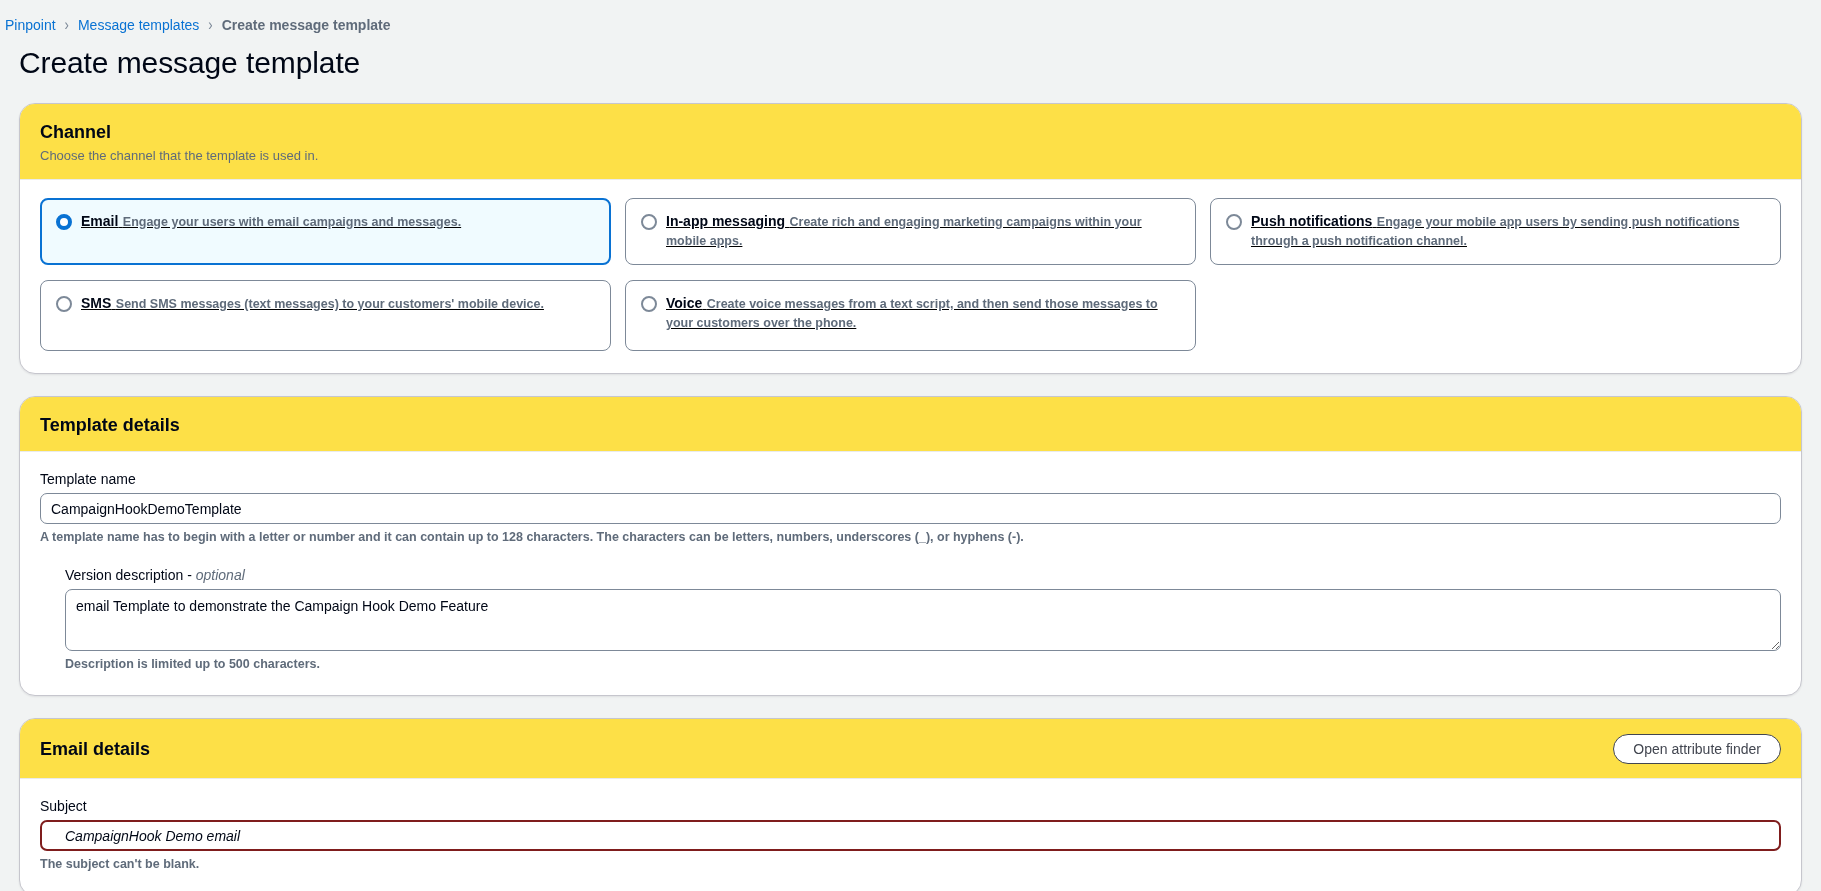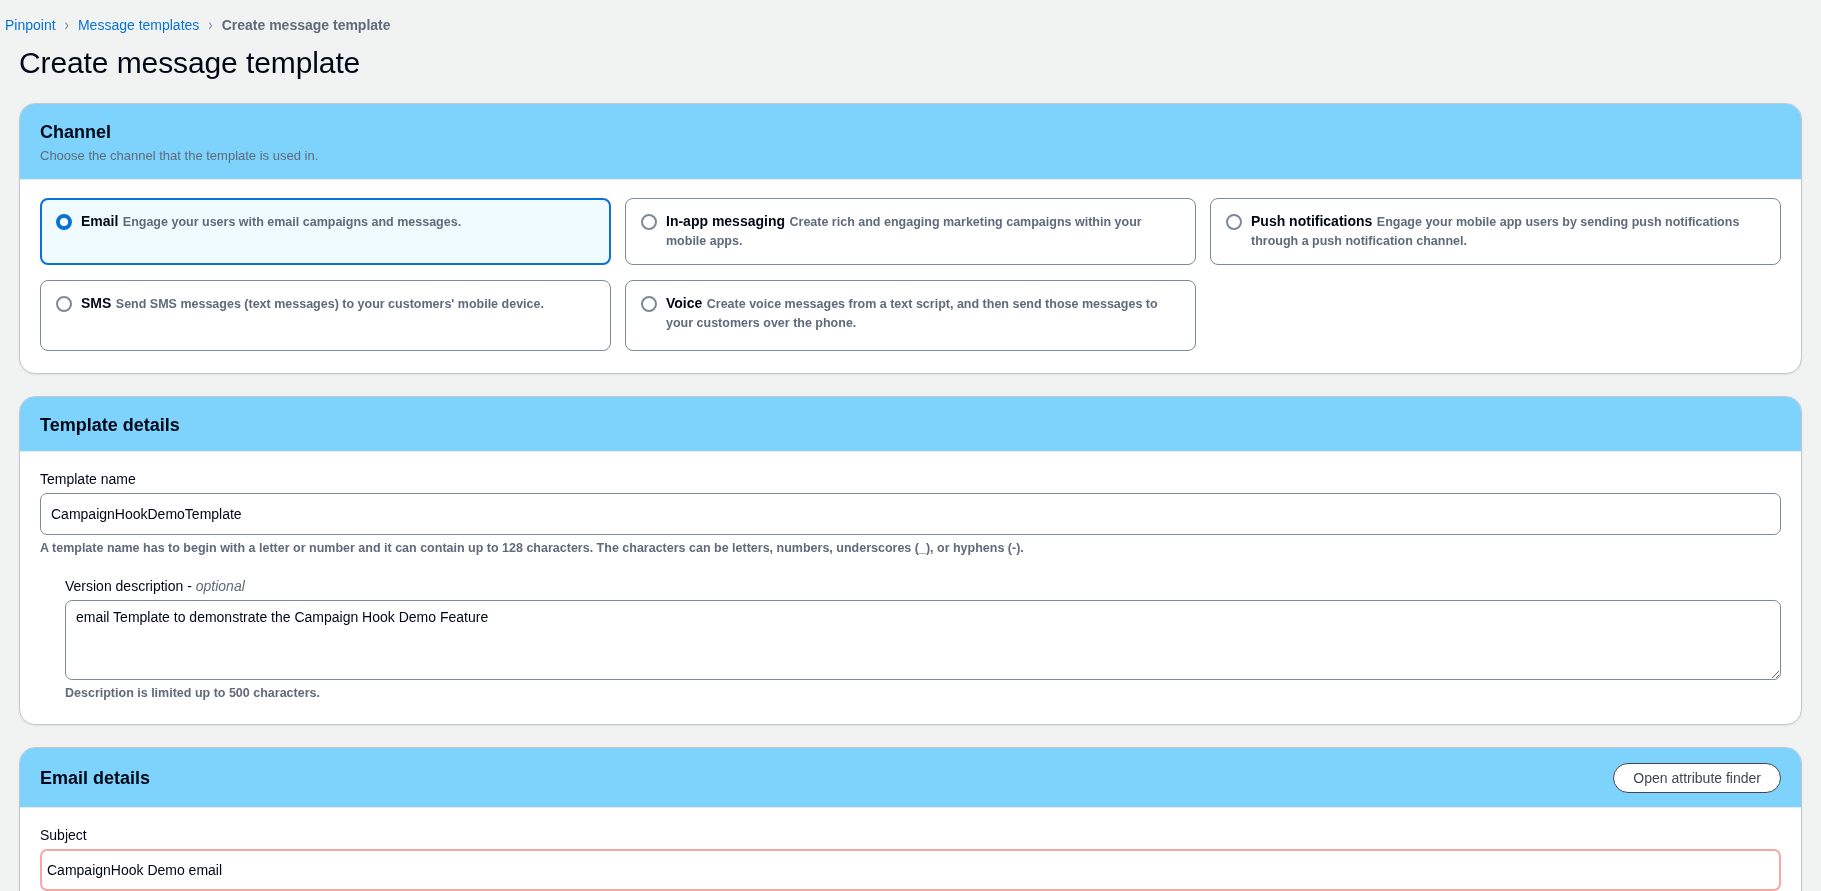--- a/index.html
+++ b/index.html
@@ -45,21 +45,21 @@
   
   .container {
     background: #ffffff;
     border: 1px solid #c6c6cd;
     border-radius: 16px;
     margin: 22px 19px 0 19px;
     box-shadow: 0 1px 2px rgba(0,7,22,0.08);
     overflow: hidden;
   }
   .container-header {
-    background: #7dd3fc;
+    background: #fde047;
     border-bottom: 1px solid #e9ebed;
     padding: 17px 20px 15px 20px;
   }
   .container-header.with-action {
     display: flex;
     align-items: center;
     justify-content: space-between;
     padding: 15px 20px 14px 20px;
   }
   .container-title {
@@ -103,21 +103,21 @@
     width: 16px;
     height: 16px;
     border-radius: 50%;
     border: 2px solid #7d8998;
     background: #fff;
     flex: 0 0 16px;
     margin: 2px 9px 0 0;
     position: relative;
   }
   .radio.checked { border-color: #0972d3; border-width: 4px; }
-  .tile-text { flex: 1; min-width: 0; }
+  .tile-text { flex: 1; min-width: 0; text-decoration: underline; }
   .tile-label {
     font-size: 14px;
     line-height: 18px;
     font-weight: 700;
     color: #000716;
   }
   .tile-desc {
     font-size: 12.5px;
     line-height: 17px;
     font-weight: 700;
@@ -132,39 +132,40 @@
     font-size: 14px;
     line-height: 18px;
     color: #000716;
     font-weight: 400;
     margin-bottom: 5px;
   }
   .field-label .optional { font-style: italic; color: #5f6b7a; }
   .text-input {
     display: block;
     width: 100%;
-    height: 42px;
+    height: 31px;
     border: 1px solid #7d8998;
     border-radius: 7px;
     padding: 4px 10px;
     font-size: 14px;
     line-height: 21px;
     color: #000716;
     font-family: "Liberation Sans", sans-serif;
     background: #fff;
     outline: none;
   }
   .text-input.focused {
-    border: 2px solid #fca5a5;
-    padding: 3px 5px;
+    border: 2px solid #7f1d1d;
+    padding: 3px 23px;
+    font-style: italic;
   }
   .textarea {
     display: block;
     width: 100%;
-    height: 80px;
+    height: 62px;
     border: 1px solid #7d8998;
     border-radius: 7px;
     padding: 6px 10px;
     font-size: 14px;
     line-height: 20px;
     color: #000716;
     font-family: "Liberation Sans", sans-serif;
     background: #fff;
     outline: none;
     resize: vertical;

